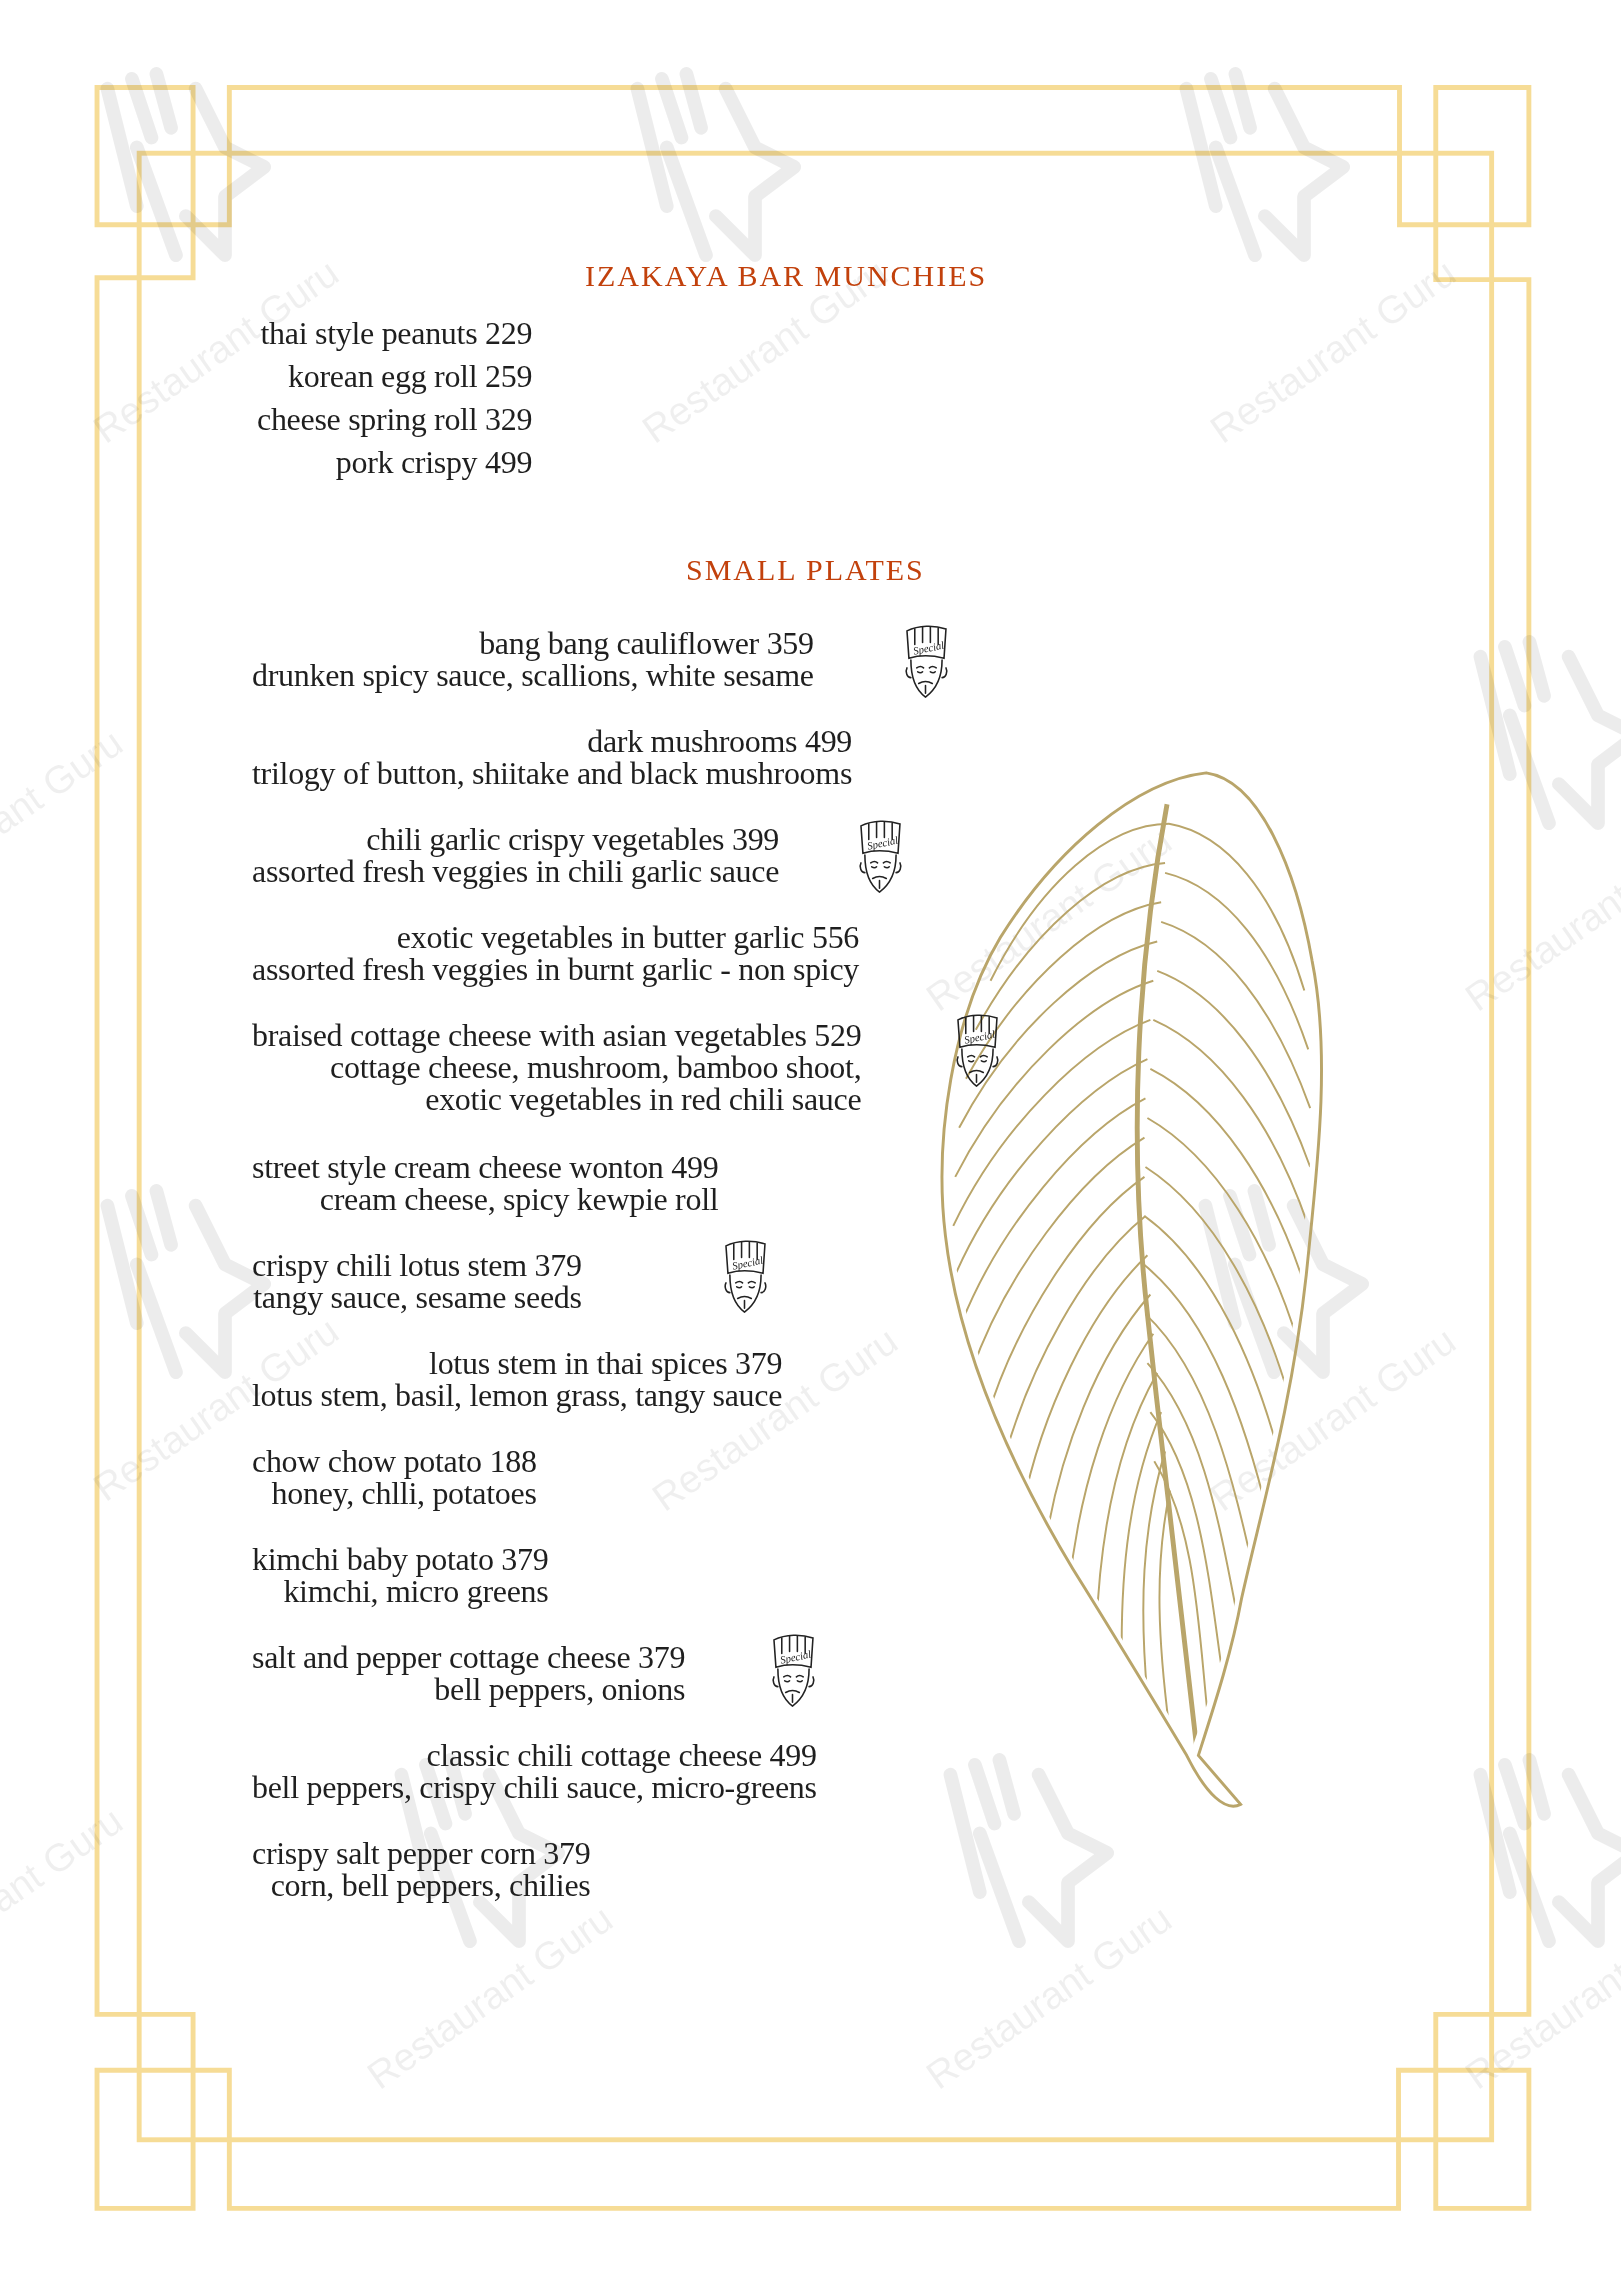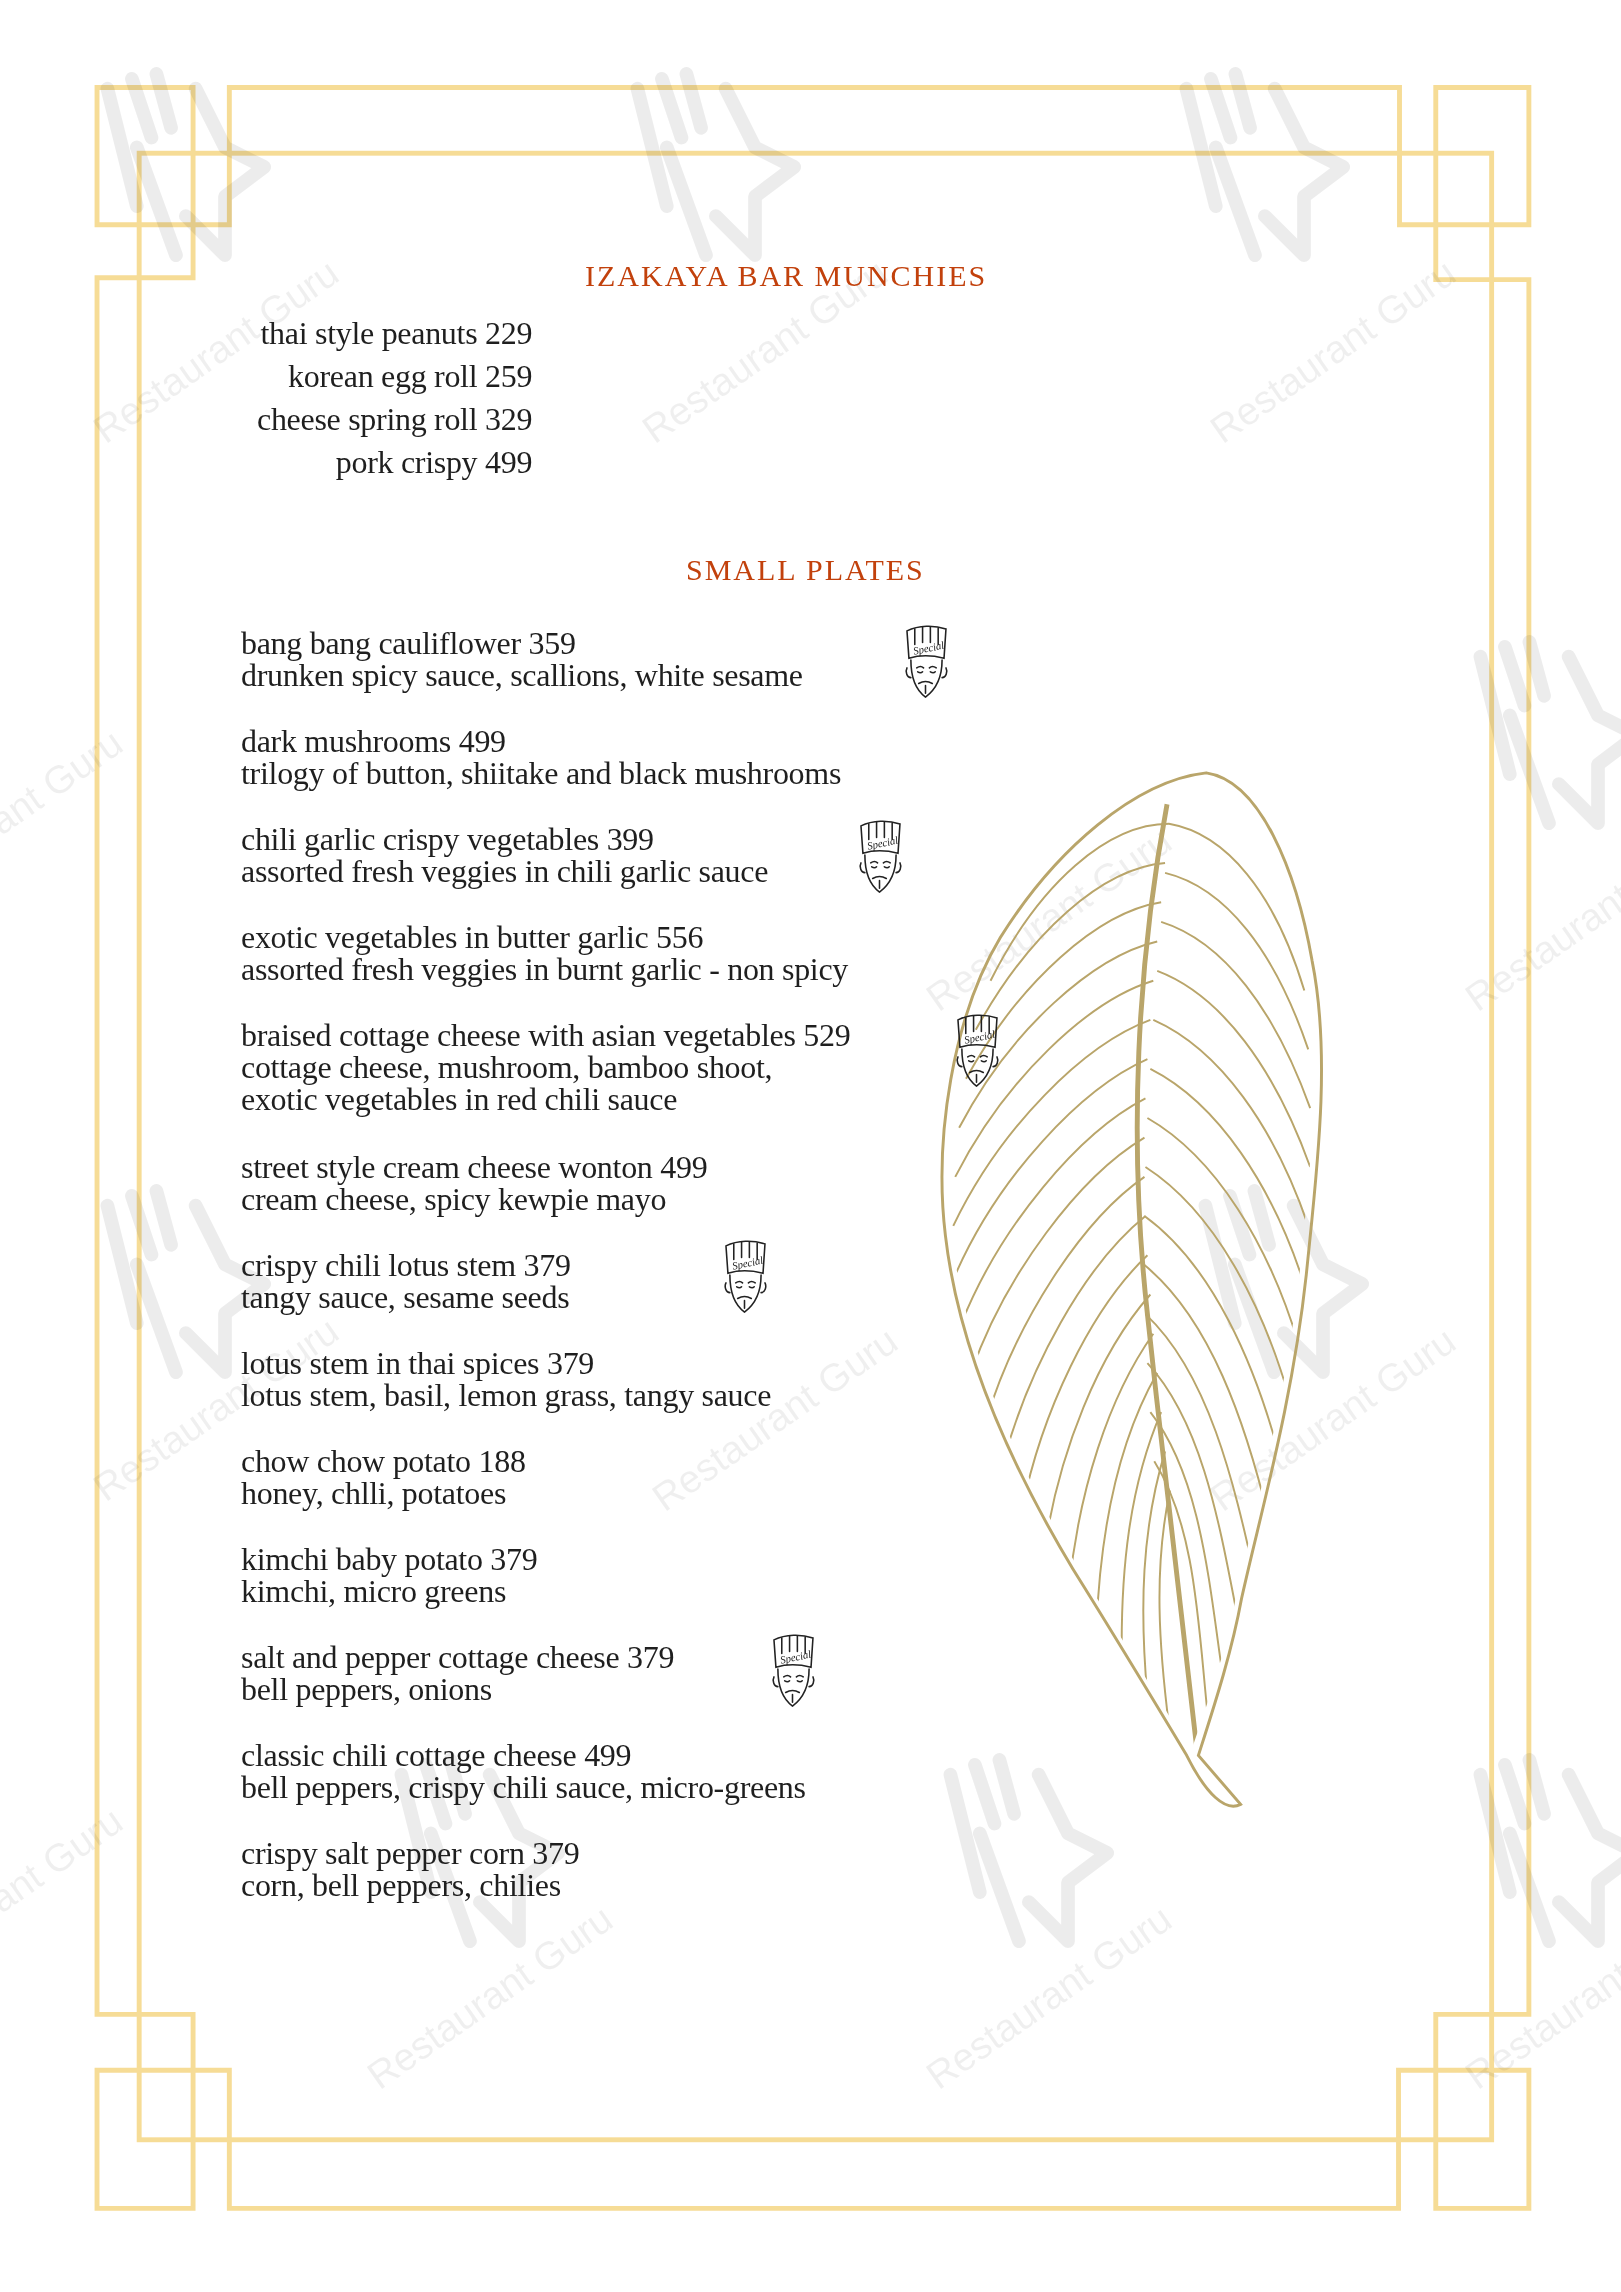--- a/index.html
+++ b/index.html
@@ -17,21 +17,21 @@
     font-size: 39px; color: #000; opacity: 0.06; transform: rotate(-35deg);
     white-space: nowrap; transform-origin: left center;
   }
   .heading {
     position: absolute; color: #c2410c; font-size: 30px; letter-spacing: 2px;
     font-family: "Liberation Serif", "DejaVu Serif", serif; white-space: nowrap;
     line-height: 1;
   }
   .munchies { position: absolute; left: 257px; top: 312px; margin: 0; padding: 0; list-style: none; }
   .munchies li { font-size: 32px; line-height: 43px; white-space: nowrap; letter-spacing: -0.3px; text-align: right; }
-  .plate { position: absolute; left: 241px; white-space: nowrap; }
+  .plate { position: absolute; left: 252px; white-space: nowrap; text-align: right; }
   .plate .title, .plate .desc { font-size: 32px; line-height: 32px; display: block; letter-spacing: -0.3px; }
   .chef { position: absolute; width: 53px; height: 78px; }
   .leaf { position: absolute; left: 912px; top: 765px; width: 412px; height: 1059px; }
 </style>
 </head>
 <body>
 
 <svg class="frame" viewBox="0 0 1654 2339" xmlns="http://www.w3.org/2000/svg">
   <g fill="none" stroke="#f6dc96" stroke-width="5" stroke-linejoin="miter">
 
@@ -186,21 +186,21 @@
   <span class="title">exotic vegetables in butter garlic 556</span>
   <span class="desc">assorted fresh veggies in burnt garlic - non spicy</span>
 </div>
 <div class="plate" style="top:1019px">
   <span class="title">braised cottage cheese with asian vegetables 529</span>
   <span class="desc">cottage cheese, mushroom, bamboo shoot,</span>
   <span class="desc">exotic vegetables in red chili sauce</span>
 </div>
 <div class="plate" style="top:1151px">
   <span class="title">street style cream cheese wonton 499</span>
-  <span class="desc">cream cheese, spicy kewpie mayo</span>
+  <span class="desc">cream cheese, spicy kewpie roll</span>
 </div>
 <div class="plate" style="top:1249px">
   <span class="title">crispy chili lotus stem 379</span>
   <span class="desc">tangy sauce, sesame seeds</span>
 </div>
 <div class="plate" style="top:1347px">
   <span class="title">lotus stem in thai spices 379</span>
   <span class="desc">lotus stem, basil, lemon grass, tangy sauce</span>
 </div>
 <div class="plate" style="top:1445px">

